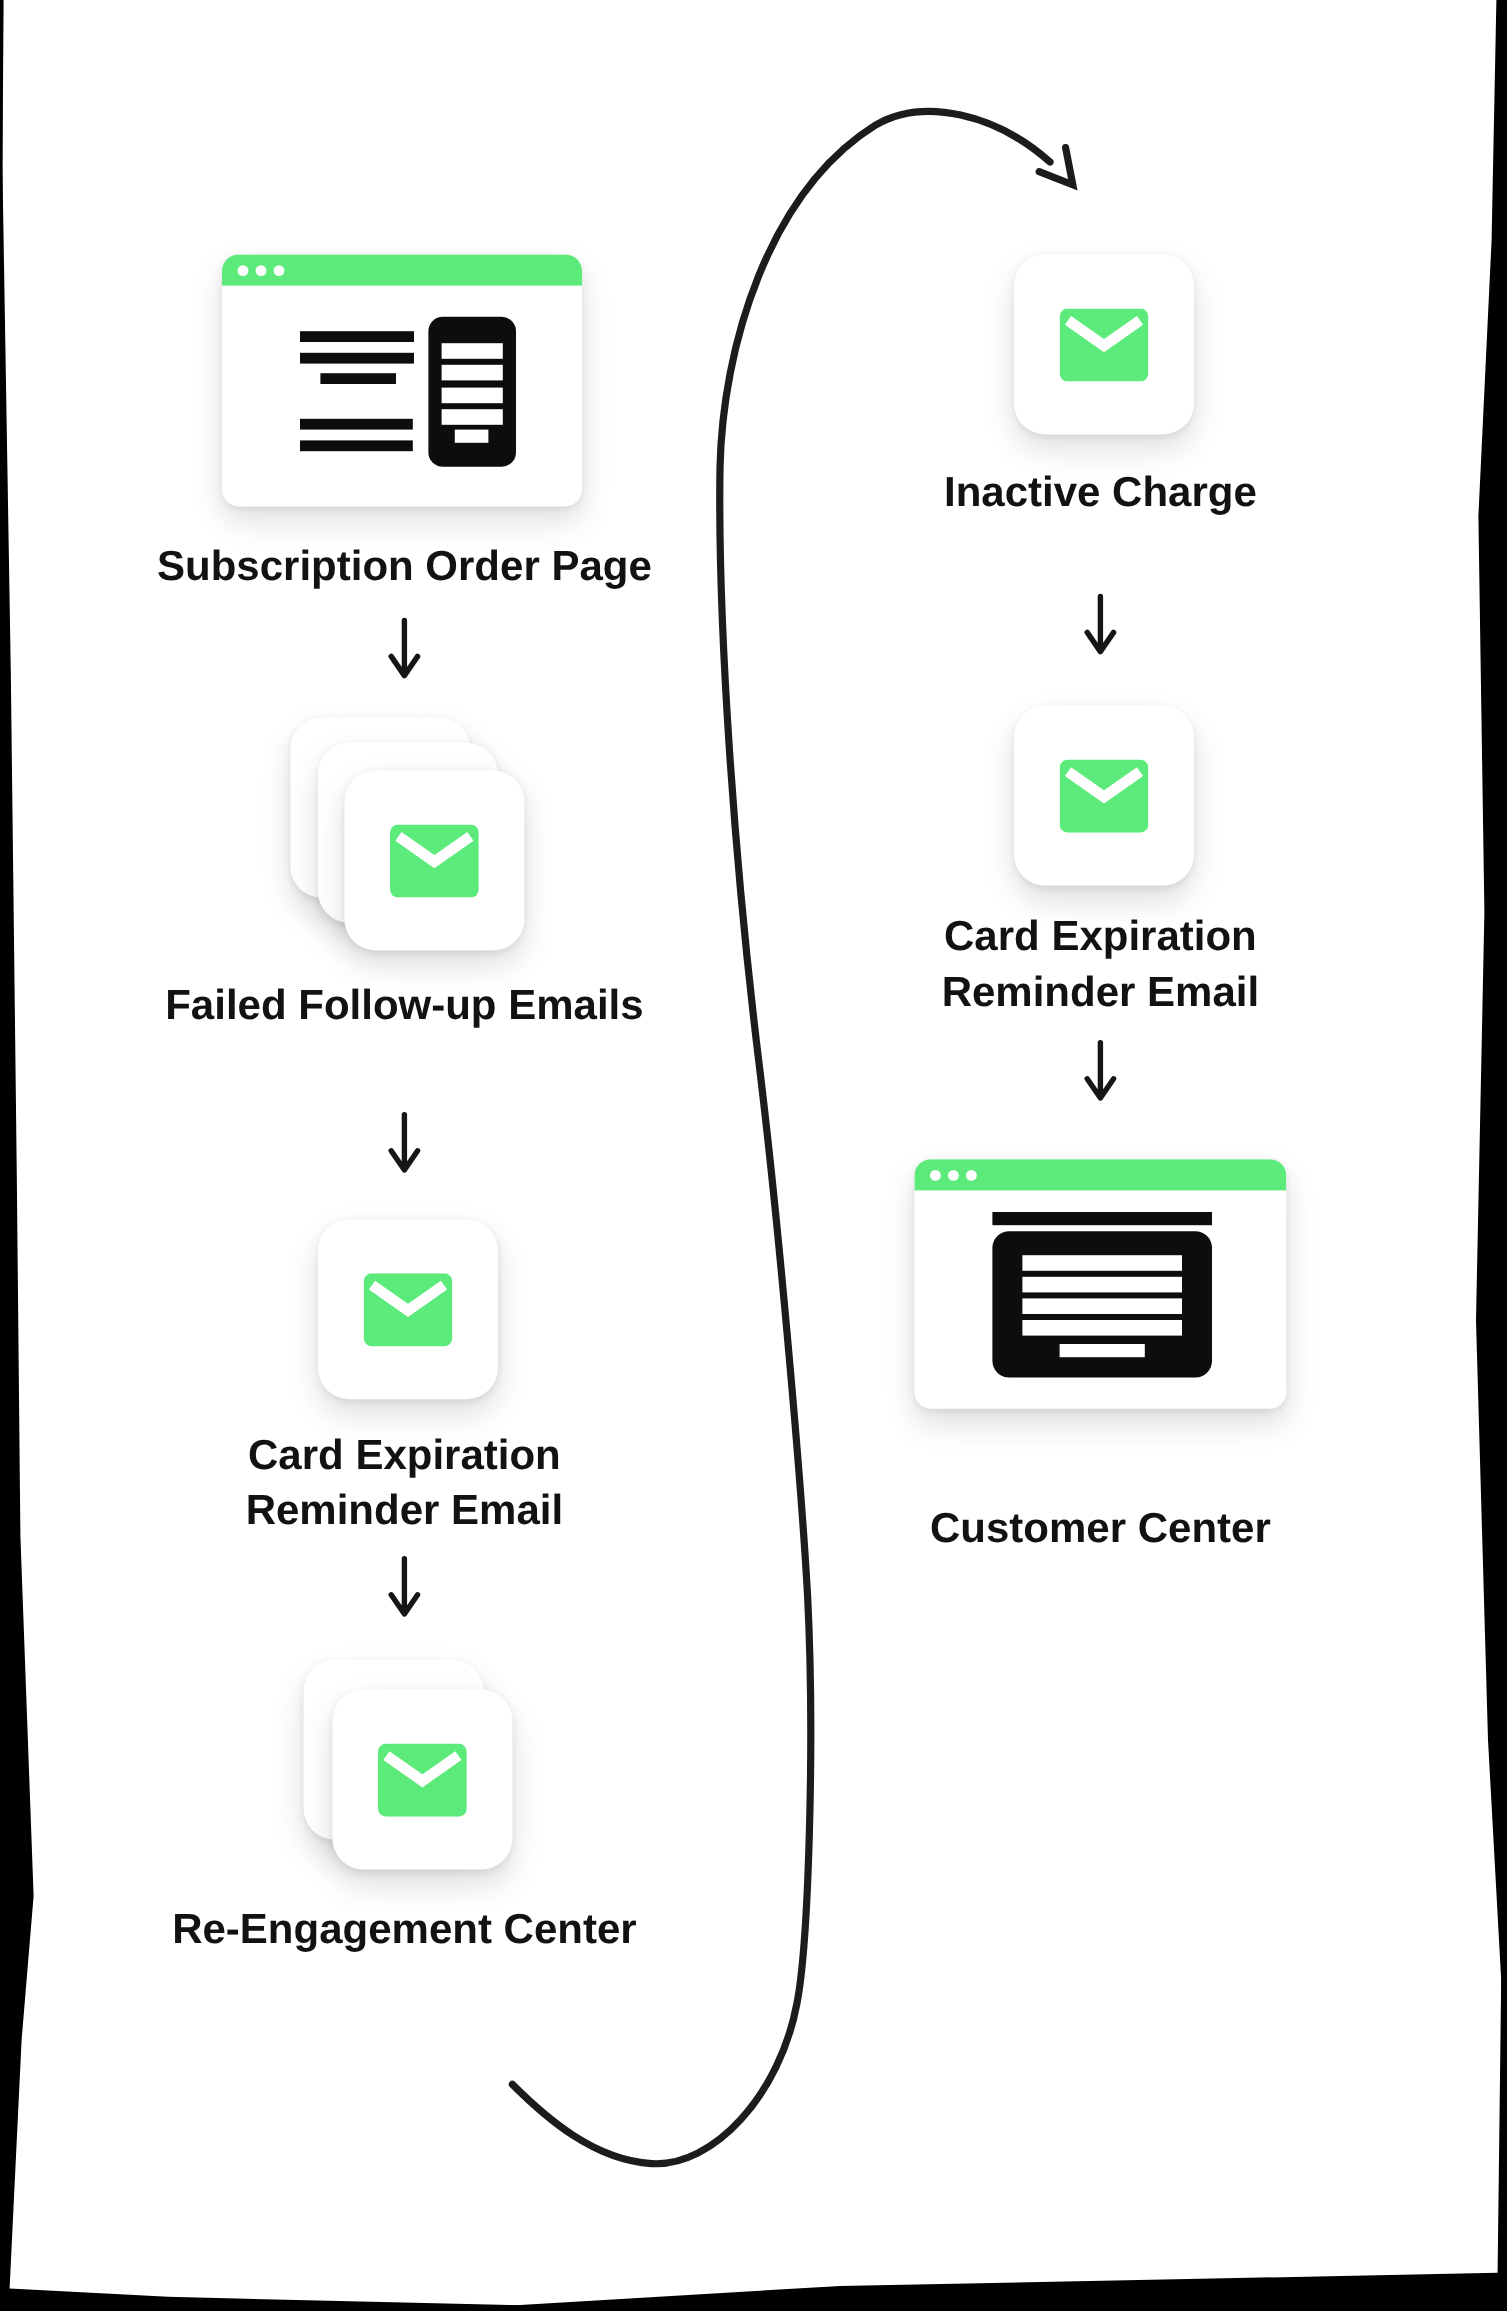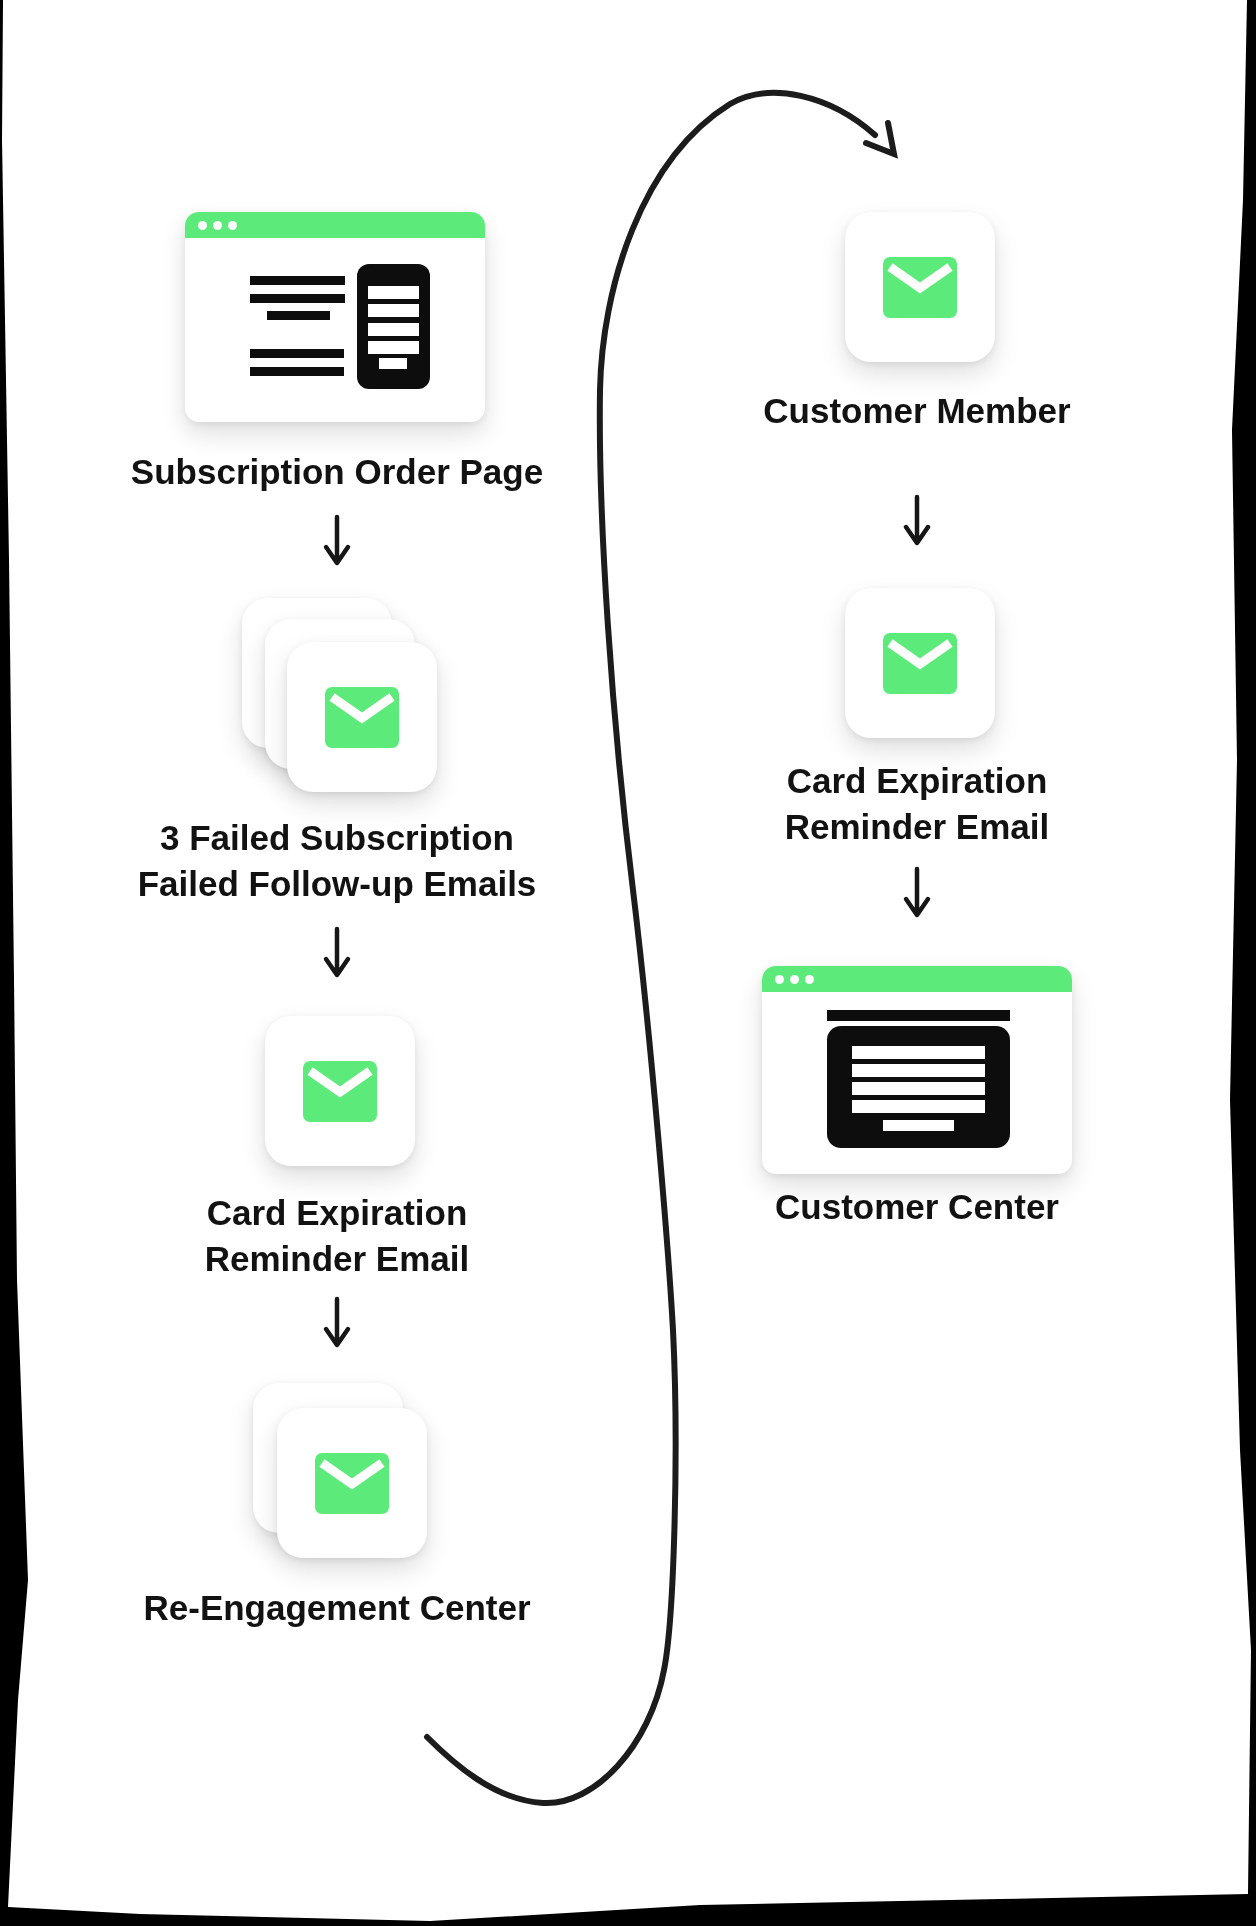--- a/index.html
+++ b/index.html
@@ -78,21 +78,20 @@
     <div class="card email-card" style="left:0;top:0;"></div>
     <div class="card email-card" style="left:23px;top:21px;"></div>
     <div class="card email-card" style="left:45px;top:44px;">
       <svg class="envelope" width="74" height="61" viewBox="0 0 74 61">
         <rect width="74" height="61" rx="7" fill="currentColor"></rect>
         <path d="M7 10 L37 31 L67 10" fill="none" stroke="#fff" stroke-width="9"></path>
       </svg>
     </div>
   </div>
   <div class="label col-l" style="top:815px;">
-    <div>3 Failed Subscription</div>
     <div>Failed Follow-up Emails</div>
   </div>
 
   <svg class="arrow" style="left:322px;top:926px;" width="30" height="58" viewBox="0 0 30 58">
     <path d="M15 3 V46 M4 33 L15 49 L26 33" fill="none" stroke="#161616" stroke-width="4.5" stroke-linecap="round" stroke-linejoin="round"></path>
   </svg>
 
   <div class="card email-card" style="left:265px;top:1016px;">
     <svg class="envelope" width="74" height="61" viewBox="0 0 74 61">
       <rect width="74" height="61" rx="7" fill="currentColor"></rect>
@@ -121,21 +120,21 @@
     <div>Re-Engagement Center</div>
   </div>
 
   <div class="card email-card" style="left:845px;top:212px;">
     <svg class="envelope" width="74" height="61" viewBox="0 0 74 61">
       <rect width="74" height="61" rx="7" fill="currentColor"></rect>
       <path d="M7 10 L37 31 L67 10" fill="none" stroke="#fff" stroke-width="9"></path>
     </svg>
   </div>
   <div class="label col-r" style="top:388px;">
-    <div>Customer Member</div>
+    <div>Inactive Charge</div>
   </div>
 
   <svg class="arrow" style="left:902px;top:494px;" width="30" height="58" viewBox="0 0 30 58">
     <path d="M15 3 V46 M4 33 L15 49 L26 33" fill="none" stroke="#161616" stroke-width="4.5" stroke-linecap="round" stroke-linejoin="round"></path>
   </svg>
 
   <div class="card email-card" style="left:845px;top:588px;">
     <svg class="envelope" width="74" height="61" viewBox="0 0 74 61">
       <rect width="74" height="61" rx="7" fill="currentColor"></rect>
       <path d="M7 10 L37 31 L67 10" fill="none" stroke="#fff" stroke-width="9"></path>
@@ -158,17 +157,17 @@
     </div>
     <div class="bar" style="left:65px;top:44px;width:183px;height:11px;"></div>
     <div class="panel">
       <div class="wbar" style="left:25px;top:20px;width:133px;height:13px;"></div>
       <div class="wbar" style="left:25px;top:38px;width:133px;height:13px;"></div>
       <div class="wbar" style="left:25px;top:56px;width:133px;height:13px;"></div>
       <div class="wbar" style="left:25px;top:74px;width:133px;height:13px;"></div>
       <div class="wbar" style="left:56px;top:94px;width:71px;height:11px;"></div>
     </div>
   </div>
-  <div class="label col-r" style="top:1184px;">
+  <div class="label col-r" style="top:1251px;">
     <div>Customer Center</div>
   </div>
 
 </div>
 
 </body></html>

